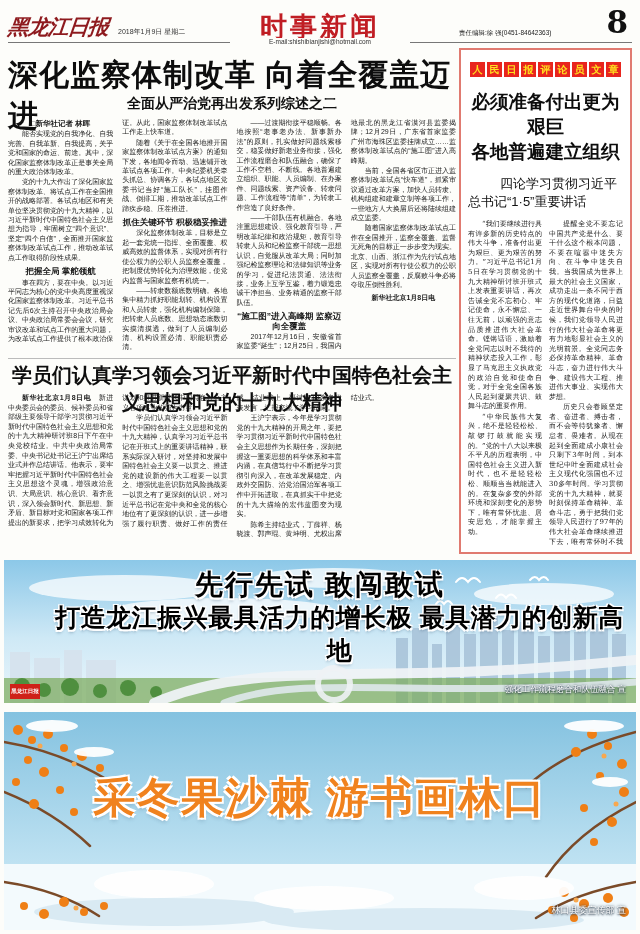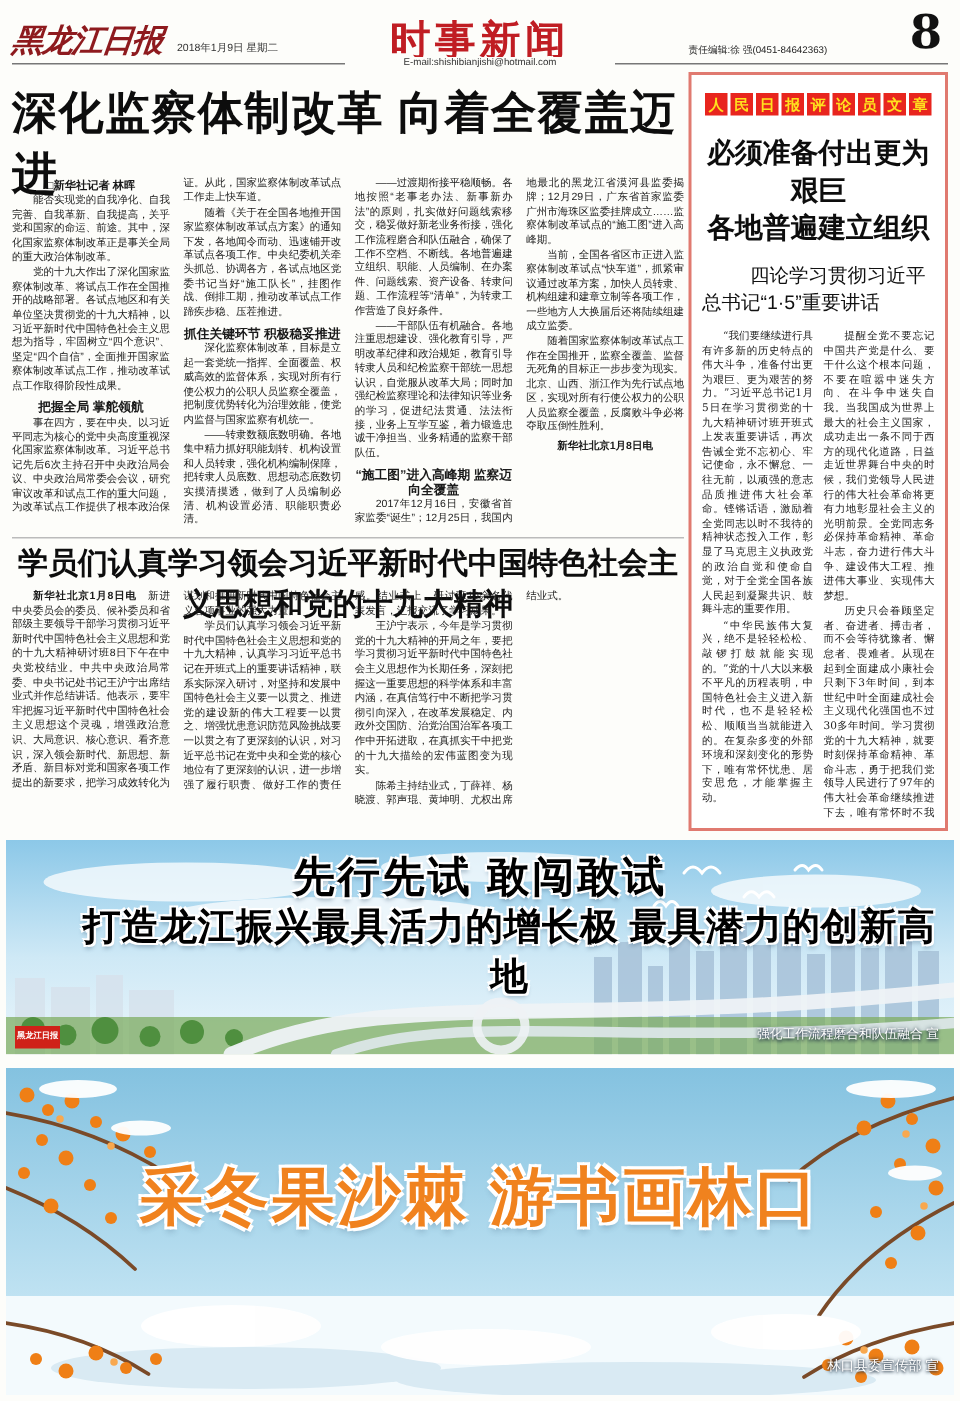--- a/index.html
+++ b/index.html
@@ -118,20 +118,21 @@
 
   <div class="masthead-logo">黑龙江日报</div>
   <div class="masthead-date">2018年1月9日 星期二</div>
   <div class="section-title">时事新闻</div>
   <div class="header-rule"></div>
   <div class="header-email">E-mail:shishibianjishi@hotmail.com</div>
   <div class="editor-line">责任编辑:徐 强(0451-84642363)</div>
   <div class="page-number">8</div>
 
   <div class="main-headline">深化监察体制改革 向着全覆盖迈进</div>
+  <div class="main-subtitle">全面从严治党再出发系列综述之二</div>
   <div class="main-columns">
     <p class="byline">□新华社记者 林晖</p>
     <p>能否实现党的自我净化、自我完善、自我革新、自我提高，关乎党和国家的命运、前途。其中，深化国家监察体制改革正是事关全局的重大政治体制改革。</p>
     <p>党的十九大作出了深化国家监察体制改革、将试点工作在全国推开的战略部署。各试点地区和有关单位坚决贯彻党的十九大精神，以习近平新时代中国特色社会主义思想为指导，牢固树立“四个意识”、坚定“四个自信”，全面推开国家监察体制改革试点工作，推动改革试点工作取得阶段性成果。</p>
     <p class="subhead">把握全局 掌舵领航</p>
     <p>事在四方，要在中央。以习近平同志为核心的党中央高度重视深化国家监察体制改革。习近平总书记先后6次主持召开中央政治局会议、中央政治局常委会会议，研究审议改革和试点工作的重大问题，为改革试点工作提供了根本政治保证。从此，国家监察体制改革试点工作走上快车道。</p>
     <p>随着《关于在全国各地推开国家监察体制改革试点方案》的通知下发，各地闻令而动、迅速铺开改革试点各项工作。中央纪委机关牵头抓总、协调各方，各试点地区党委书记当好“施工队长”，挂图作战、倒排工期，推动改革试点工作蹄疾步稳、压茬推进。</p>
     <p class="subhead">抓住关键环节 积极稳妥推进</p>
     <p>深化监察体制改革，目标是立起一套党统一指挥、全面覆盖、权威高效的监督体系，实现对所有行使公权力的公职人员监察全覆盖，把制度优势转化为治理效能，使党内监督与国家监察有机统一。</p>
     <p>——转隶数额底数明确。各地集中精力抓好职能划转、机构设置和人员转隶，强化机构编制保障，把转隶人员底数、思想动态底数切实摸清摸透，做到了人员编制必清、机构设置必清、职能职责必清。</p>

